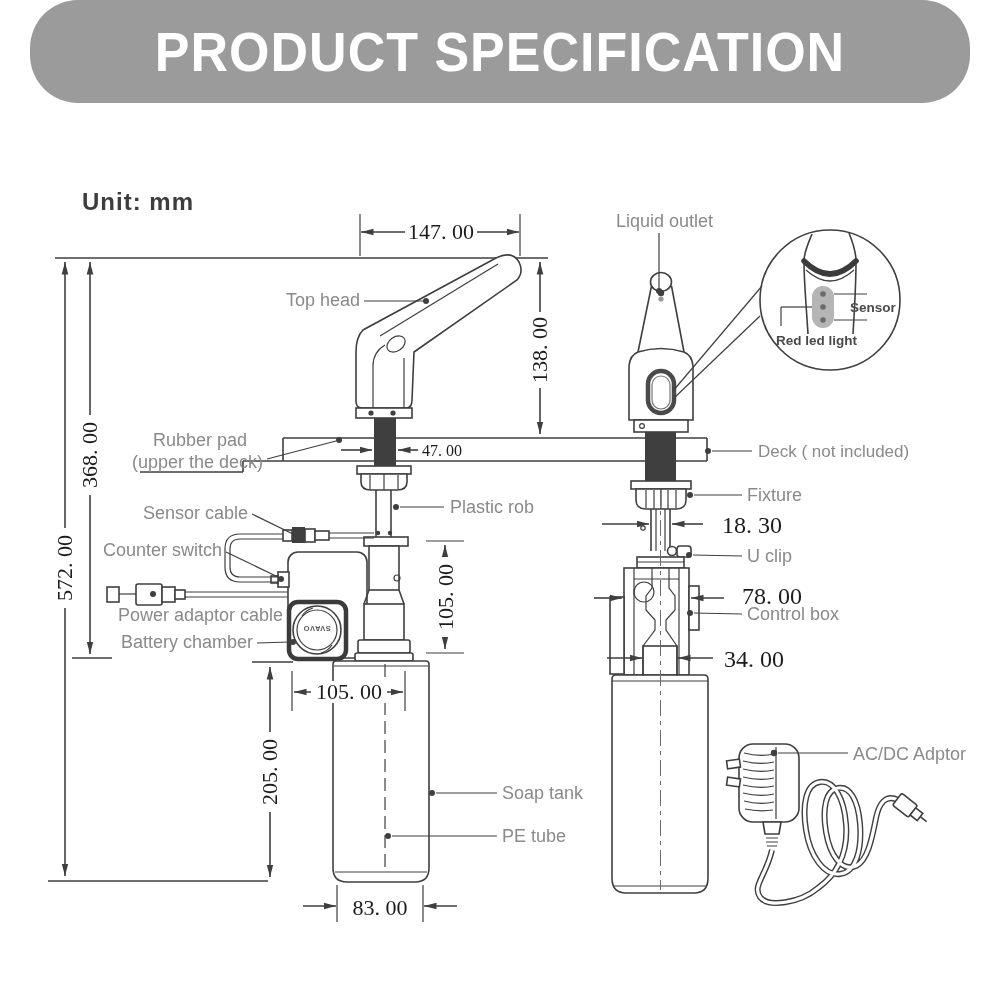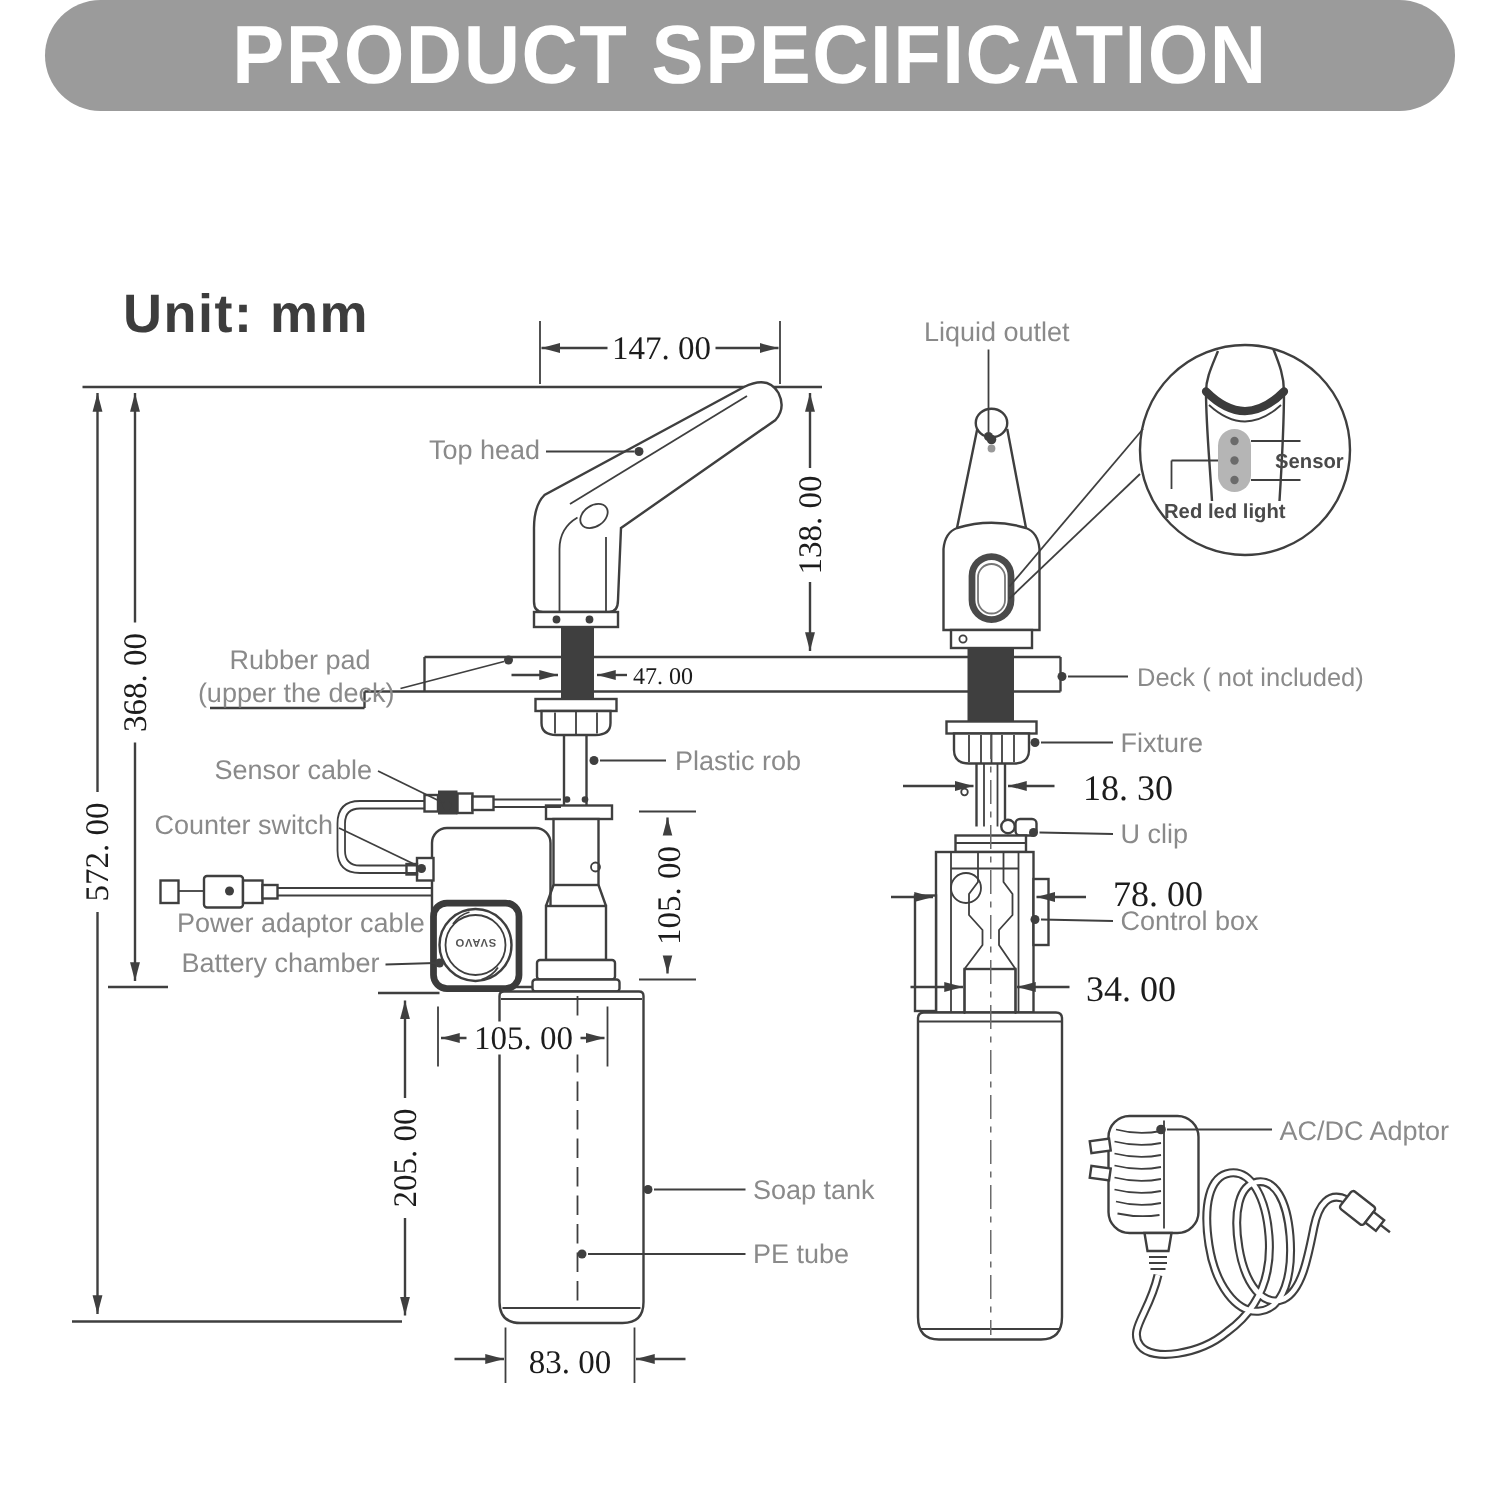--- a/index.html
+++ b/index.html
@@ -3,26 +3,26 @@
 <meta charset="utf-8">
 <style>
   :root{
     --banner_bg:#9b9b9b; --banner_text:#ffffff; --label_text:#8a8a8a;
     --line:#3f3f3f; --dim_text:#1c1c1c; --pad_fill:#3f3f3f;
     --pill_fill:#b5b5b5; --pill_dot:#6b6b6b; --unit_text:#3d3d3d;
   }
   html,body{margin:0;padding:0;background:#fff;}
   body{width:1000px;height:1000px;position:relative;overflow:hidden;
        font-family:"Liberation Sans", sans-serif;}
-  .banner{position:absolute;left:30px;top:0;width:940px;height:74px;
+  .banner{position:absolute;left:30px;top:0;width:940px;height:103px;
           background:var(--banner_bg);border-radius:48px;
           display:flex;align-items:center;justify-content:center;}
   .banner span{color:var(--banner_text);font-size:52px;font-weight:bold;
                letter-spacing:1px;transform:scaleY(1.06);}
-  .unit{position:absolute;left:82px;top:188px;font-size:36px;font-weight:bold;
+  .unit{position:absolute;left:82px;top:188px;font-size:24px;font-weight:bold;
         color:var(--unit_text);letter-spacing:1px;}
   svg{position:absolute;left:0;top:0;}
   .ln{stroke:var(--line);stroke-width:1.6;fill:none;}
   .tn{stroke:var(--line);stroke-width:1.2;fill:none;}
   .fw{fill:#ffffff;stroke:var(--line);stroke-width:1.6;}
   .nf{fill:none;stroke:var(--line);stroke-width:1.6;}
   .dk{fill:var(--pad_fill);stroke:none;}
   .dot{fill:var(--line);stroke:none;}
   .lbl{font-family:"Liberation Sans",sans-serif;font-size:18px;fill:var(--label_text);}
   .lbl17{font-family:"Liberation Sans",sans-serif;font-size:17px;fill:var(--label_text);}

